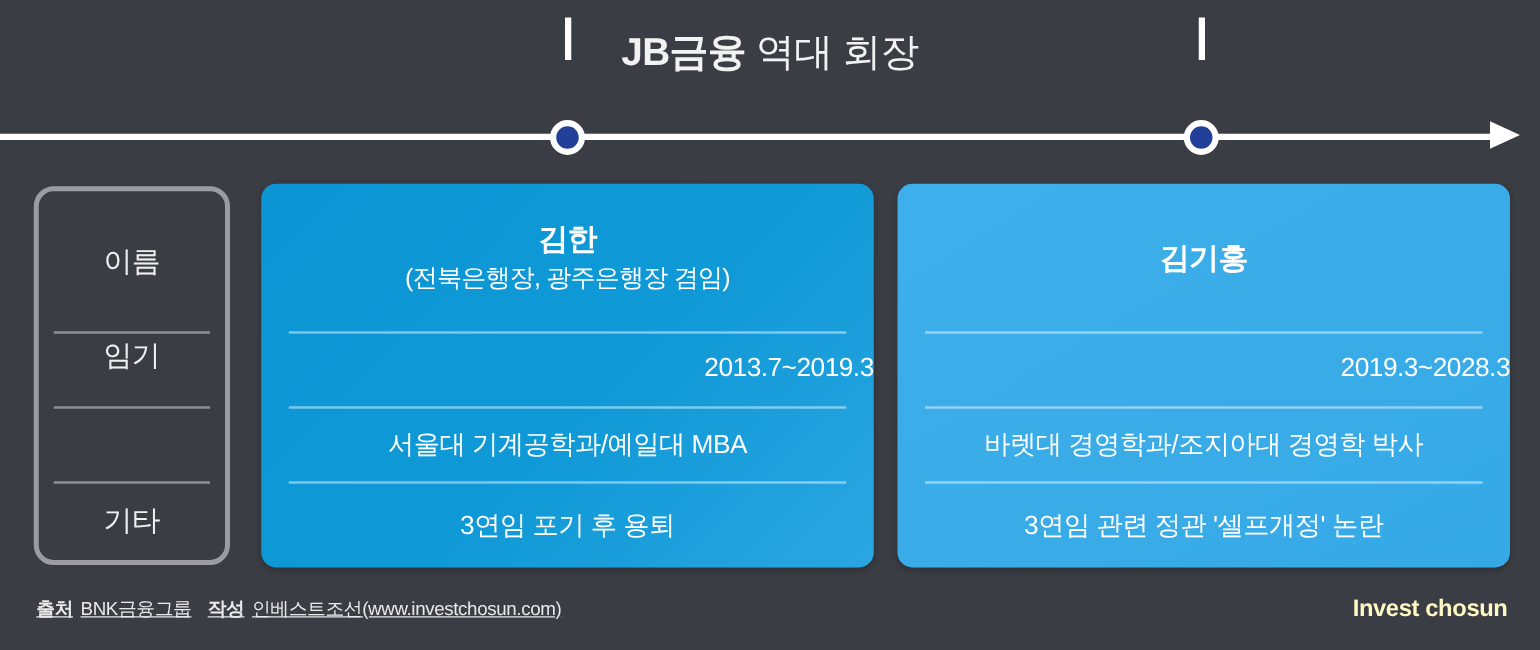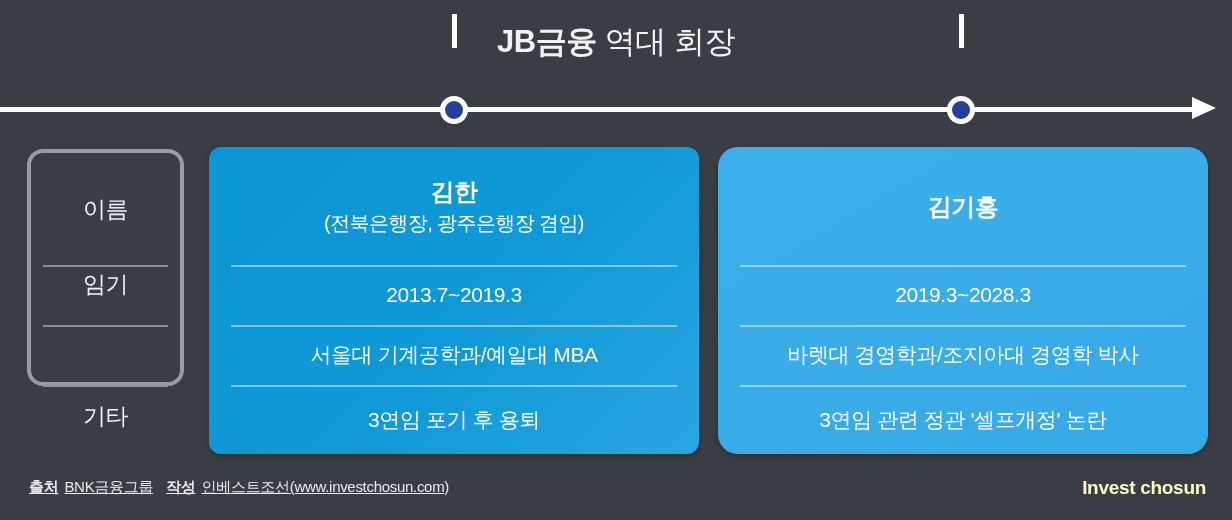--- a/index.html
+++ b/index.html
@@ -76,21 +76,21 @@
   }
   .stem-1 { left: 452px; }
   .stem-2 { left: 959px; }
 
   
   .legend {
     position: absolute;
     left: 27px;
     top: 149px;
     width: 157px;
-    height: 237px;
+    height: 303px;
     border: 4px solid #9a9ca2;
     border-radius: 16px;
     background: transparent;
   }
   .legend-cell {
     position: absolute;
     left: 0;
     width: 100%;
     display: flex;
     align-items: center;
@@ -125,36 +125,35 @@
     border-radius: 12px;
     box-shadow: 0 2px 5px rgba(0,0,0,0.25);
   }
   .card-1 {
     left: 209px;
     background: linear-gradient(135deg, #0b95d4 0%, #0f99d6 55%, #2aa6e2 100%);
   }
   .card-2 {
     left: 718px;
     background: linear-gradient(150deg, #3dafea 0%, #39ace8 60%, #35a9e6 100%);
-    border-radius: 20px;
   }
 
   .card-row {
     position: absolute;
     left: 0;
     width: 100%;
     display: flex;
     flex-direction: column;
     align-items: center;
     justify-content: center;
     color: #ffffff;
     white-space: nowrap;
   }
   .card-row.r0 { top: 0px;   height: 118px; }
-  .card-row.r1 { top: 118px; height: 60px; }
+  .card-row.r1 { top: 118px; height: 60px; align-items: flex-end; }
   .card-row.r2 { top: 178px; height: 60px; }
   .card-row.r3 { top: 238px; height: 69px; }
 
   .card-name {
     font-size: 24px;
     font-weight: bold;
     line-height: 33px;
     letter-spacing: -0.5px;
   }
   .card-sub {

